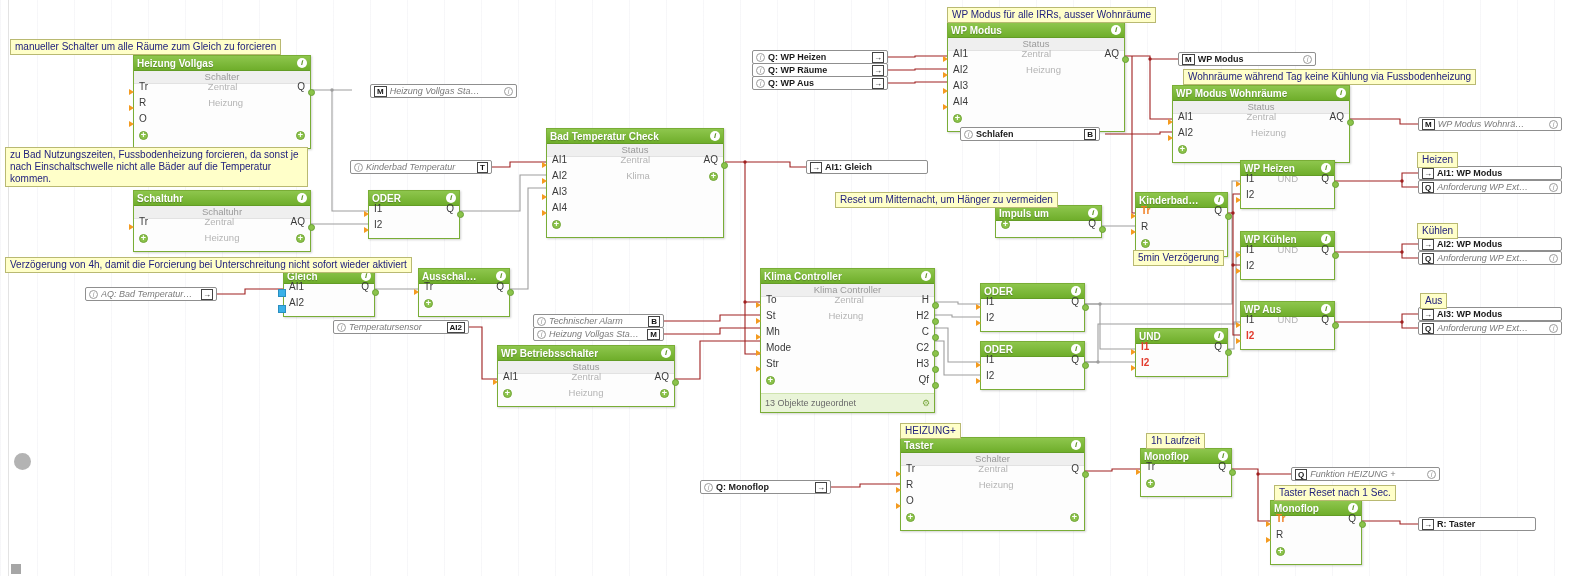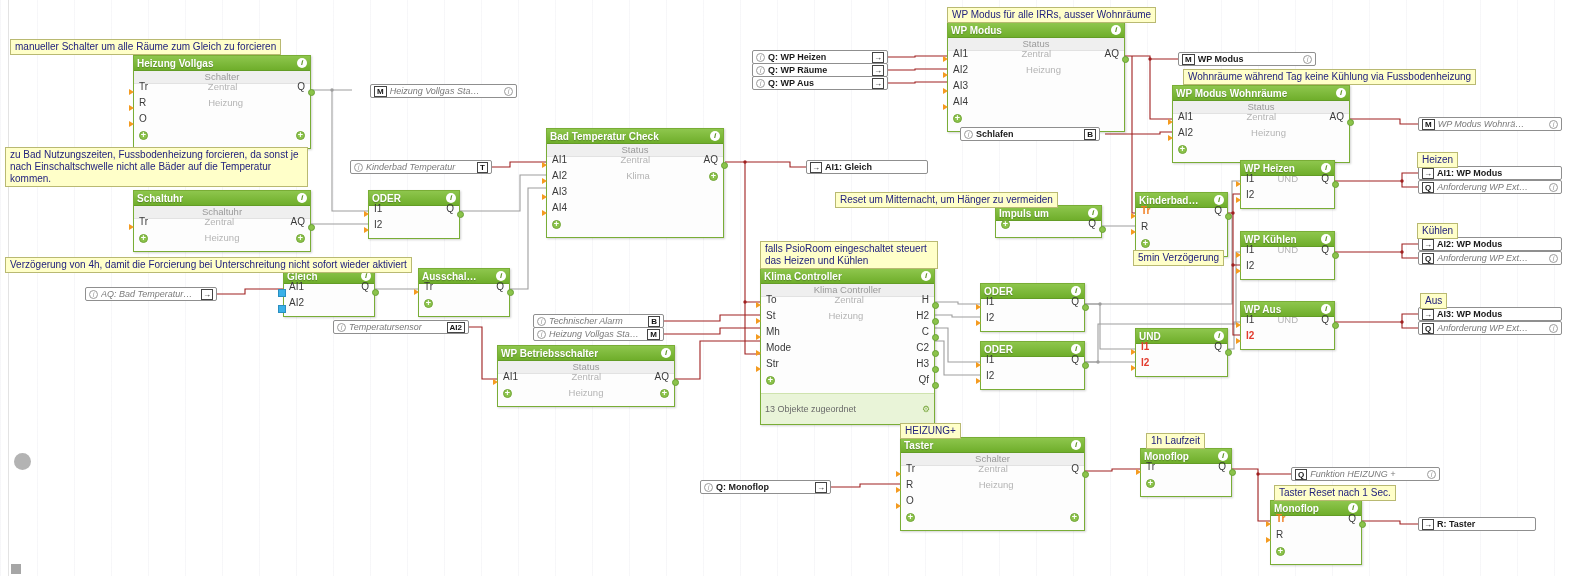--- a/index.html
+++ b/index.html
@@ -17,21 +17,21 @@
 .row.prow{height:12px}
 .pl{white-space:nowrap}
 .pc{flex:1;text-align:center;color:#b4b4b4;font-size:9.5px;white-space:nowrap;overflow:hidden}
 .pr{white-space:nowrap}
 .plus{flex:0 0 auto;width:9px;height:9px;border-radius:50%;background:#8bc34a;border:1px solid #74a73a;color:#fff;font-size:9px;line-height:7px;text-align:center;font-weight:bold}
 .red{color:#e23b2e;font-weight:bold}
 .orn{color:#f07d1f;font-weight:bold}
 .row.pin::before{content:"";position:absolute;left:-5px;top:50%;margin-top:-3px;border-left:5px solid #f49b20;border-top:3px solid transparent;border-bottom:3px solid transparent}
 .row.pin-blue::before{content:"";position:absolute;left:-6px;top:50%;margin-top:-3px;width:6px;height:6px;background:#3ab1e8;border:1px solid #2a8ec0}
 .row.pout::after{content:"";position:absolute;right:-5px;top:50%;margin-top:-3.5px;width:5px;height:5px;border-radius:50%;background:#8bc34a;border:1px solid #69a136}
-.bfoot{display:flex;align-items:center;justify-content:space-between;height:31px;padding:8px 4px;background:#e9f4d8;border-top:1px solid #cfe3ae;color:#6a6a6a;font-size:9px}
+.bfoot{display:flex;align-items:center;justify-content:space-between;height:19px;padding:8px 4px;background:#e9f4d8;border-top:1px solid #cfe3ae;color:#6a6a6a;font-size:9px}
 .gear{color:#7aa83f;font-size:9px}
 .note{position:absolute;z-index:3;background:#ffffc9;border:1px solid #b9b972;color:#22227e;font-size:10px;line-height:12px;padding:1px 4px;white-space:nowrap}
 .note.wrap{white-space:normal;}
 .iobox{position:absolute;z-index:2;display:flex;align-items:center;gap:3px;height:14px;padding:0 3px;background:#fff;border:1px solid #8f8f8f;border-radius:2px;font-size:9px;color:#666}
 .iobox .txt{flex:1;font-style:italic;color:#7a7a7a;white-space:nowrap;overflow:hidden;text-overflow:ellipsis}
 .iobox .txt.b{font-style:normal;font-weight:bold;color:#1a1a1a}
 .badge{flex:0 0 auto;border:1px solid #444;padding:0 2px;font-size:8px;line-height:9px;font-weight:bold;color:#111;background:#fff}
 .ic-info{flex:0 0 auto;width:9px;height:9px;border-radius:50%;border:1px solid #9a9a9a;color:#9a9a9a;font-size:7px;line-height:8px;text-align:center;font-style:italic}
 .ic-exit{flex:0 0 auto;border:1px solid #444;font-size:8px;line-height:9px;padding:0 1px;color:#111;font-weight:bold}
 .deco-line{position:absolute;left:8px;top:0;width:1px;height:100%;background:#e3e3e3;z-index:0}
@@ -119,21 +119,20 @@
       </g>
 </svg>
 
 <div class="note" style="left:10px;top:39px">manueller Schalter um alle Räume zum Gleich zu forcieren</div>
 <div class="note wrap" style="left:5px;top:147px;width:303px">zu Bad Nutzungszeiten, Fussbodenheizung forcieren, da sonst je nach Einschaltschwelle nicht alle Bäder auf die Temperatur kommen.</div>
 <div class="note" style="left:5px;top:257px">Verzögerung von 4h, damit die Forcierung bei Unterschreitung nicht sofort wieder aktiviert</div>
 <div class="note" style="left:947px;top:7px">WP Modus für alle IRRs, ausser Wohnräume</div>
 <div class="note" style="left:1183px;top:69px">Wohnräume während Tag keine Kühlung via Fussbodenheizung</div>
 <div class="note" style="left:835px;top:192px">Reset um Mitternacht, um Hänger zu vermeiden</div>
 <div class="note" style="left:1133px;top:250px">5min Verzögerung</div>
-<div class="note wrap" style="left:760px;top:241px;width:178px">falls PsioRoom eingeschaltet steuert das Heizen und Kühlen</div>
 <div class="note" style="left:1417px;top:152px">Heizen</div>
 <div class="note" style="left:1417px;top:223px">Kühlen</div>
 <div class="note" style="left:1420px;top:293px">Aus</div>
 <div class="note" style="left:1146px;top:433px">1h Laufzeit</div>
 <div class="note" style="left:1274px;top:485px">Taster Reset nach 1 Sec.</div>
 <div class="note" style="left:900px;top:423px">HEIZUNG+</div>
 
 <div class="blk" style="left:133px;top:55px;width:178px">
  <div class="bh">
         <span class="bt">Heizung Vollgas</span>

